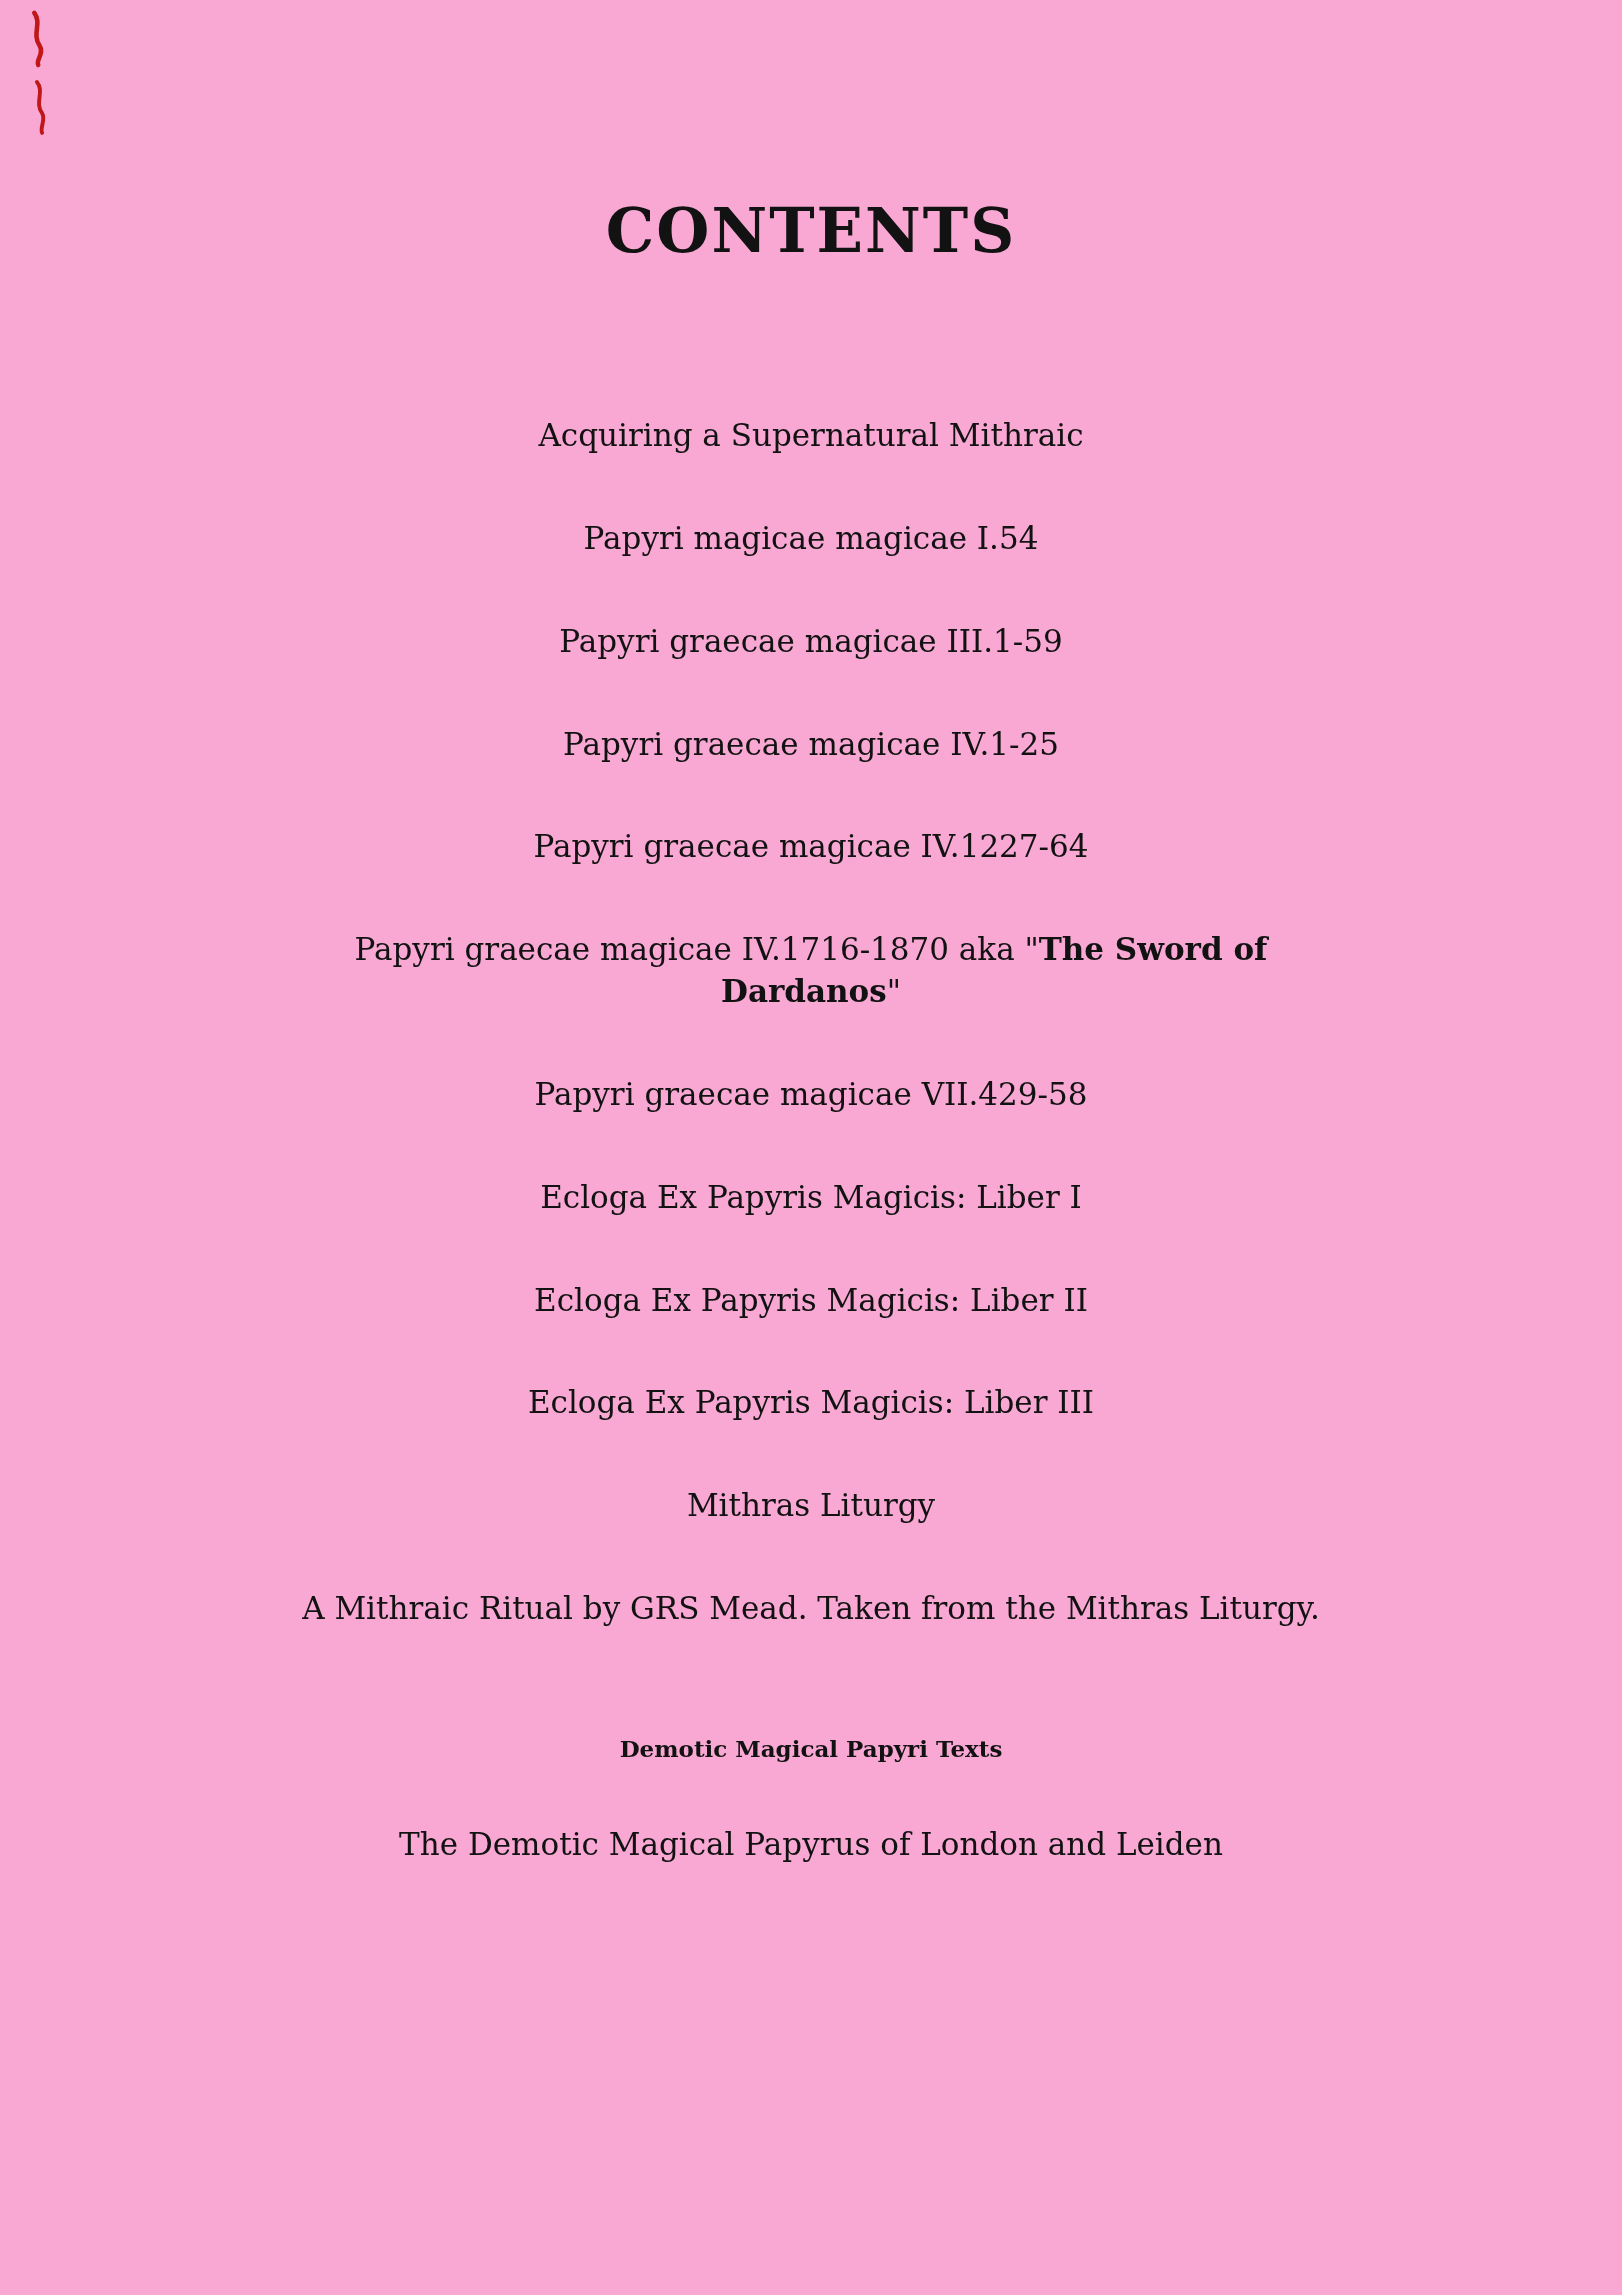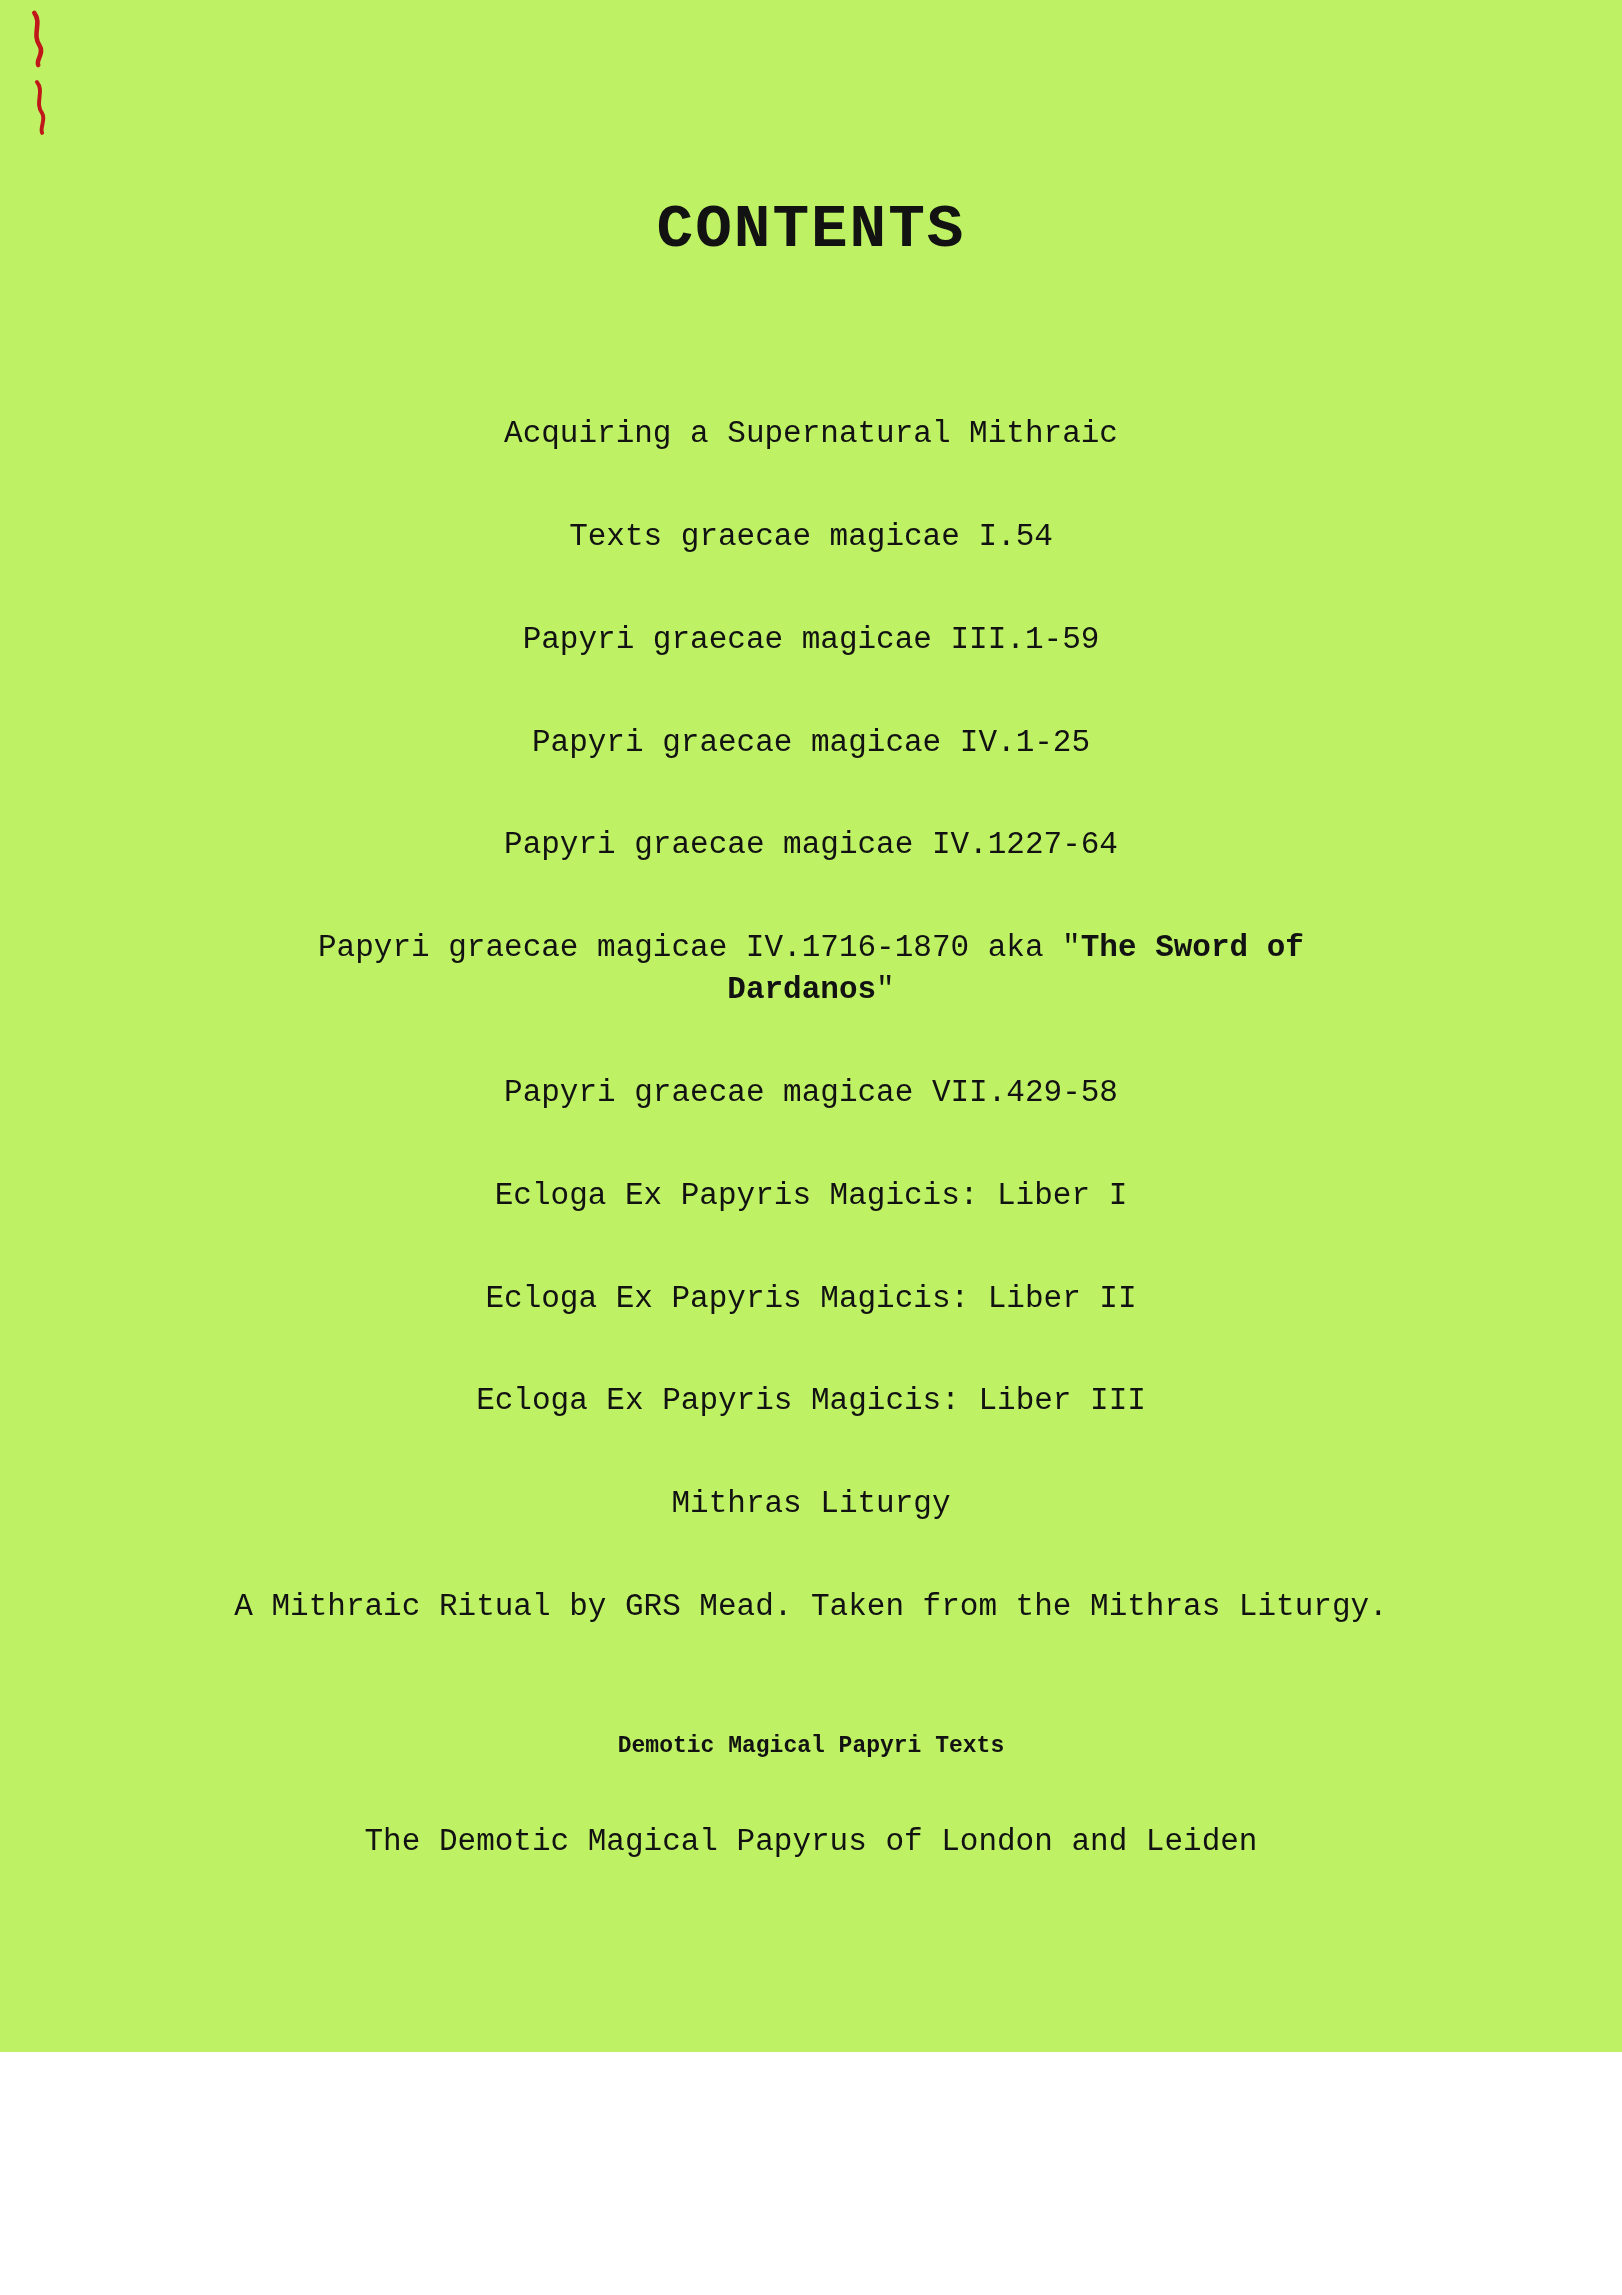--- a/index.html
+++ b/index.html
@@ -9,24 +9,23 @@
   body {
     width: 1622px;
     height: 2295px;
     background: #ffffff;
     color: #121212;
     font-family: "DejaVu Serif", "Liberation Serif", serif;
   }
   .page {
     position: relative;
     width: 1622px;
-    height: 2052px;
+    height: 2295px;
     overflow: hidden;
-    background: #bef264;
-    font-family: Liberation Mono, monospace;
+    background: #f9a8d4;
   }
   .margin-artifact {
     position: absolute;
     left: 25px;
     top: 5.2px;
     width: 46px;
     height: 137px;
   }
   .toc-title {
     margin: 0 0 149px 0;
@@ -67,21 +66,21 @@
   <svg class="margin-artifact" viewBox="0 0 70 210" xmlns="http://www.w3.org/2000/svg">
     <path d="M14 12 C 26 28, 10 44, 22 62 C 30 74, 16 84, 20 92" stroke="#c01818" stroke-width="7" fill="none" stroke-linecap="round"></path>
     <path d="M18 118 C 30 132, 14 150, 26 166 C 32 176, 22 188, 26 196" stroke="#c01818" stroke-width="6" fill="none" stroke-linecap="round"></path>
   </svg>
 
   <h1 class="toc-title">CONTENTS</h1>
 
   <div class="entries">
 
     <p class="entry">Acquiring a Supernatural Mithraic</p>
-    <p class="entry">Texts graecae magicae I.54</p>
+    <p class="entry">Papyri magicae magicae I.54</p>
     <p class="entry">Papyri graecae magicae III.1-59</p>
     <p class="entry">Papyri graecae magicae IV.1-25</p>
     <p class="entry">Papyri graecae magicae IV.1227-64</p>
 
     <p class="entry entry-sword"><span>Papyri graecae magicae IV.1716-1870 aka "</span><span class="bold">The Sword of Dardanos</span><span>"</span></p>
 
     <p class="entry">Papyri graecae magicae VII.429-58</p>
     <p class="entry">Ecloga Ex Papyris Magicis: Liber I</p>
     <p class="entry">Ecloga Ex Papyris Magicis: Liber II</p>
     <p class="entry">Ecloga Ex Papyris Magicis: Liber III</p>

